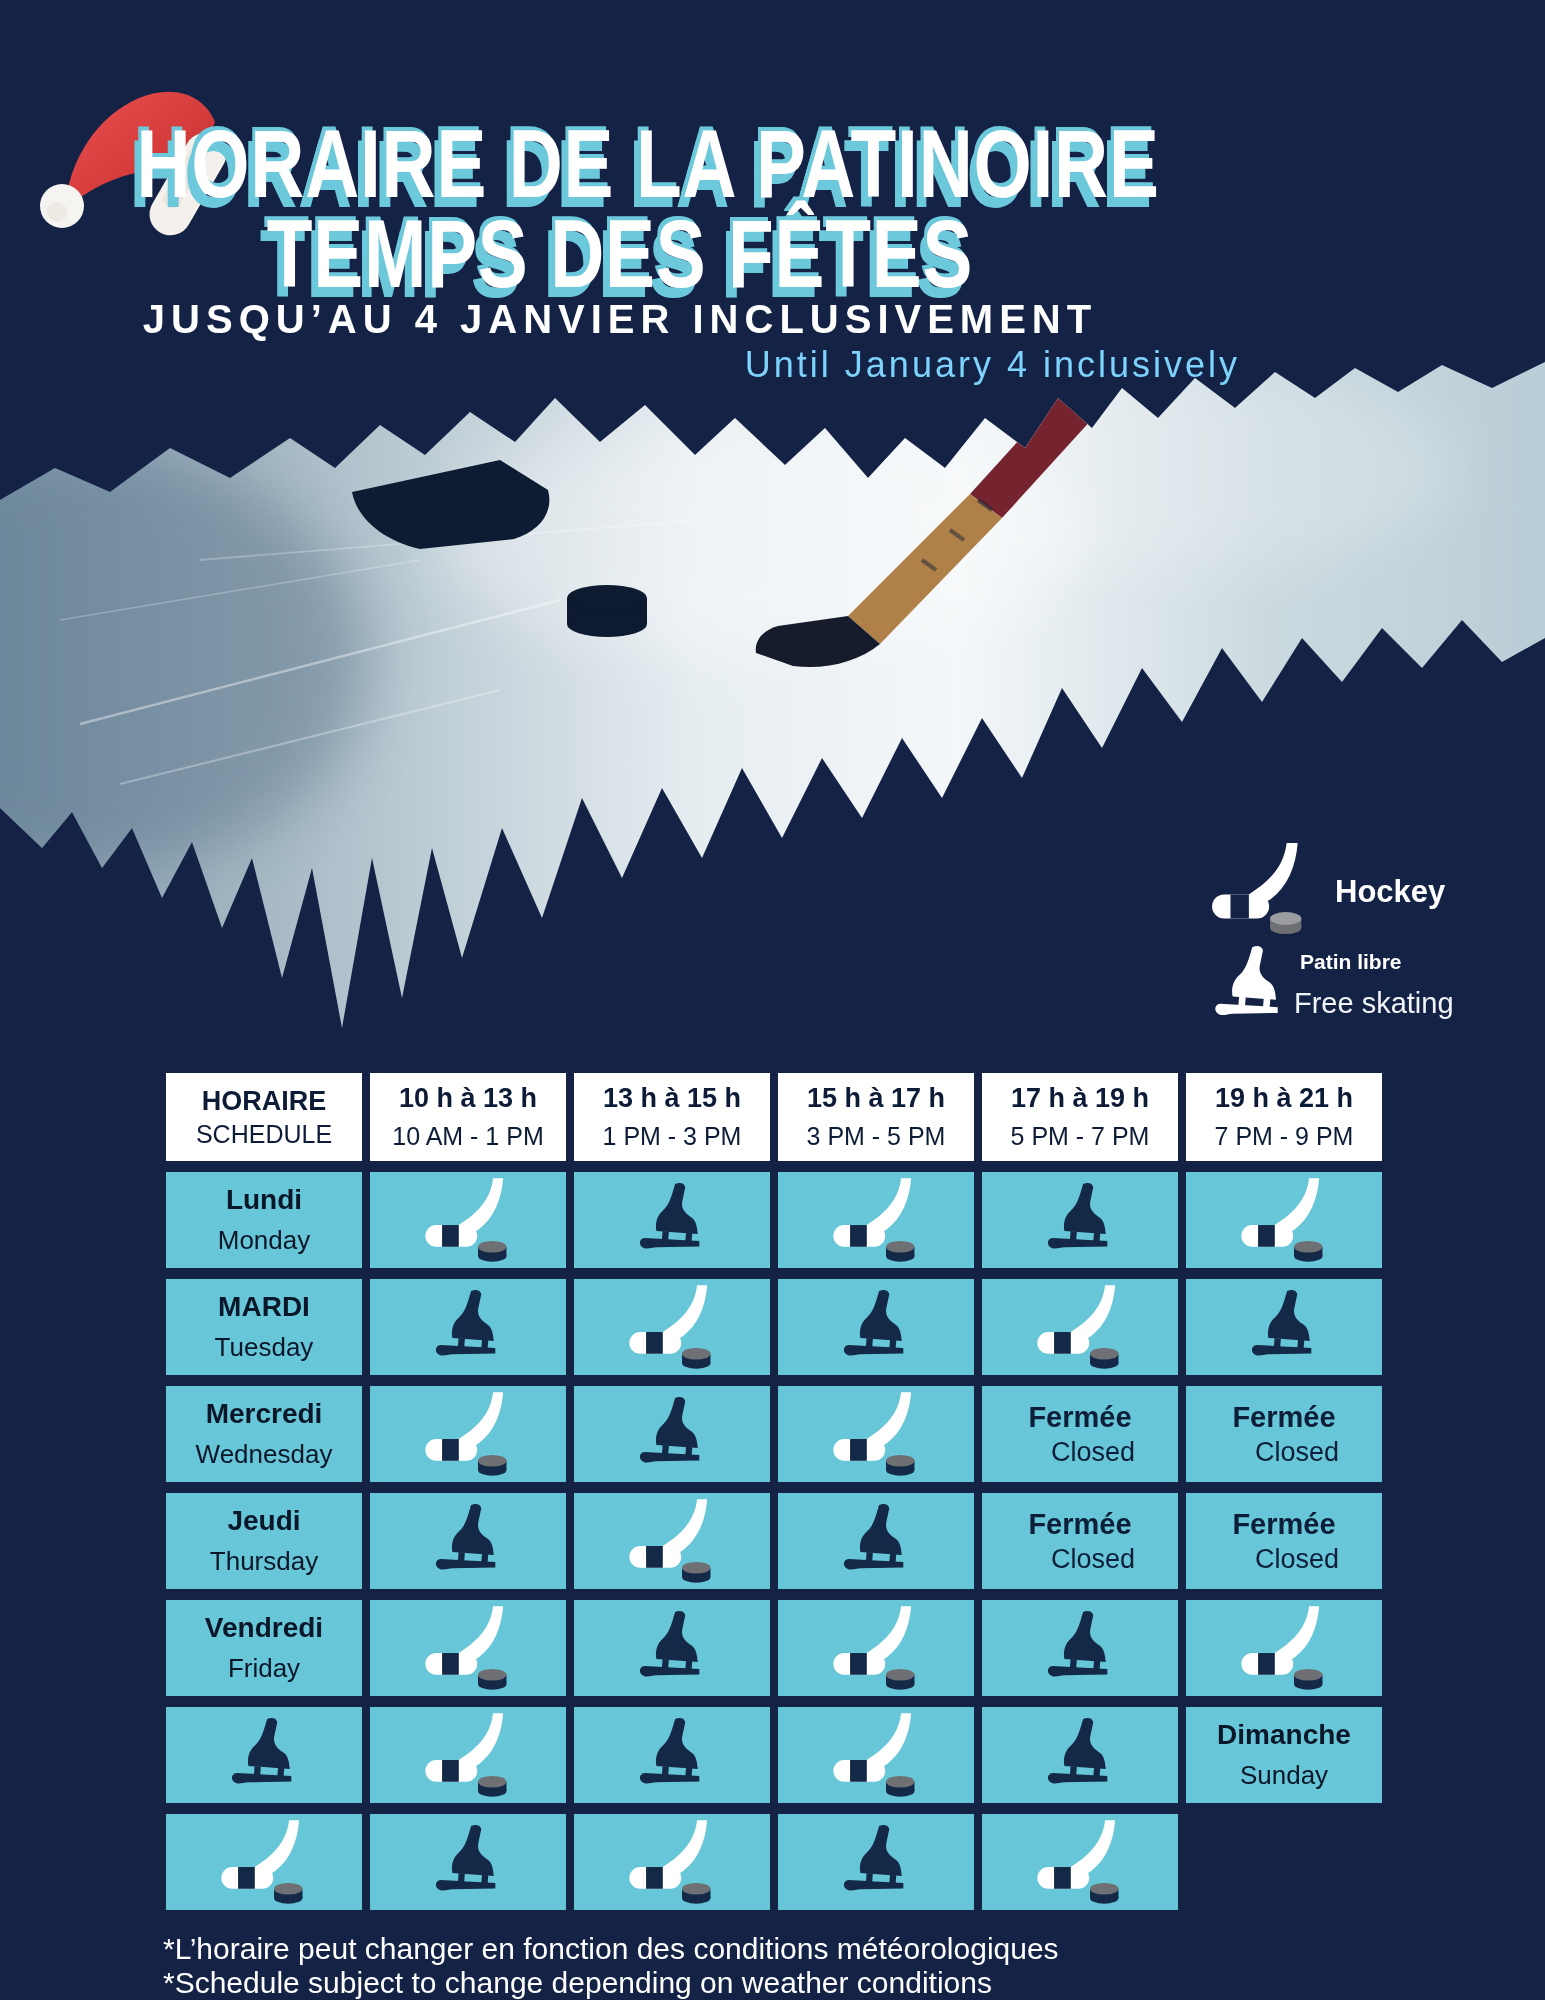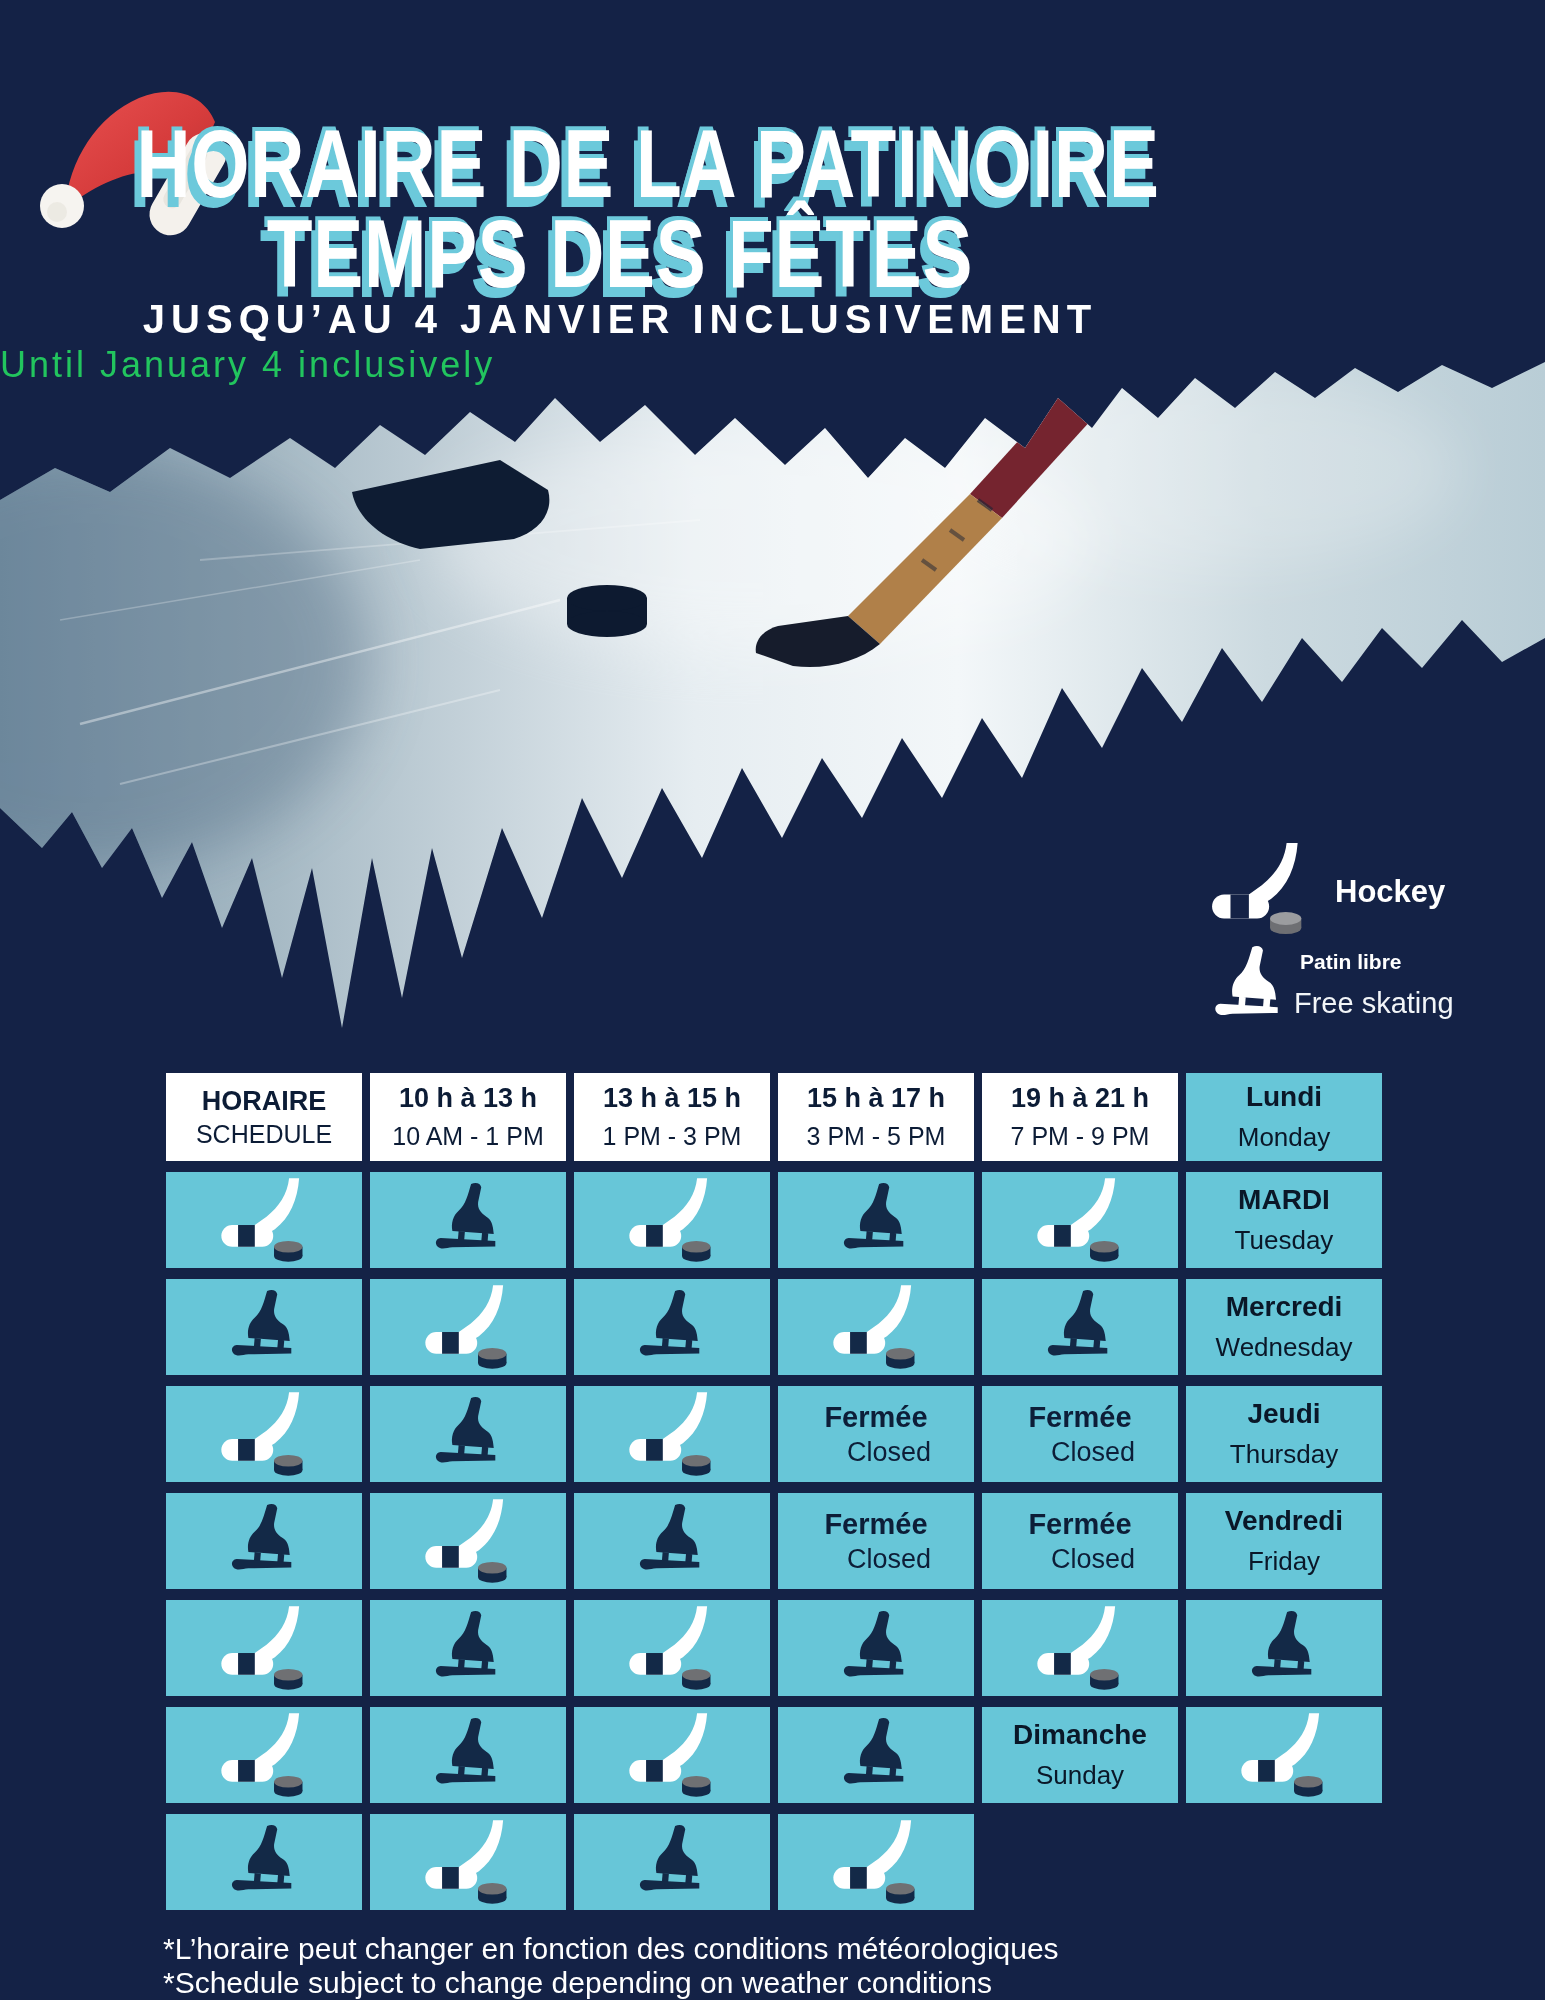--- a/index.html
+++ b/index.html
@@ -19,22 +19,22 @@
     text-shadow:-4px -4px 0 #6cc9db, -9px 10px 0 #6cc9db;
     white-space:nowrap;
   }
   .title-1{top:116px;}
   .title-2{top:206px;}
   .subtitle-fr{
     position:absolute; left:0; top:297px; width:1240px; text-align:center;
     color:#ffffff; font-weight:700; font-size:40px; letter-spacing:6px; white-space:nowrap;
   }
   .subtitle-en{
-    position:absolute; left:0; top:344px; width:1240px; text-align:left;
-    color:#22c55e; font-weight:400; font-size:36px; letter-spacing:3px; white-space:nowrap;
+    position:absolute; left:0; top:344px; width:1240px; text-align:right;
+    color:#7dd3fc; font-weight:400; font-size:36px; letter-spacing:3px; white-space:nowrap;
   }
 
   
   .legend-label-main{color:#ffffff; font-weight:700; font-size:31px; white-space:nowrap;}
   .legend-label-sub{color:#f2f5f8; font-weight:400; font-size:29px; white-space:nowrap;}
 
   
   .schedule-table{
     position:absolute; left:166px; top:1073px; width:1216px;
     display:grid;
@@ -165,20 +165,24 @@
     </div>
     <div class="cell th">
       <div class="th-fr">13 h à 15 h</div>
       <div class="th-en">1 PM - 3 PM</div>
     </div>
     <div class="cell th">
       <div class="th-fr">15 h à 17 h</div>
       <div class="th-en">3 PM - 5 PM</div>
     </div>
     <div class="cell th">
+      <div class="th-fr">17 h à 19 h</div>
+      <div class="th-en">5 PM - 7 PM</div>
+    </div>
+    <div class="cell th">
       <div class="th-fr">19 h à 21 h</div>
       <div class="th-en">7 PM - 9 PM</div>
     </div>
 
     <div class="cell day">
       <div class="day-fr">Lundi</div>
       <div class="day-en">Monday</div>
     </div>
     <div class="cell slot">
   <svg width="92" height="84" viewBox="0 0 110 100">

